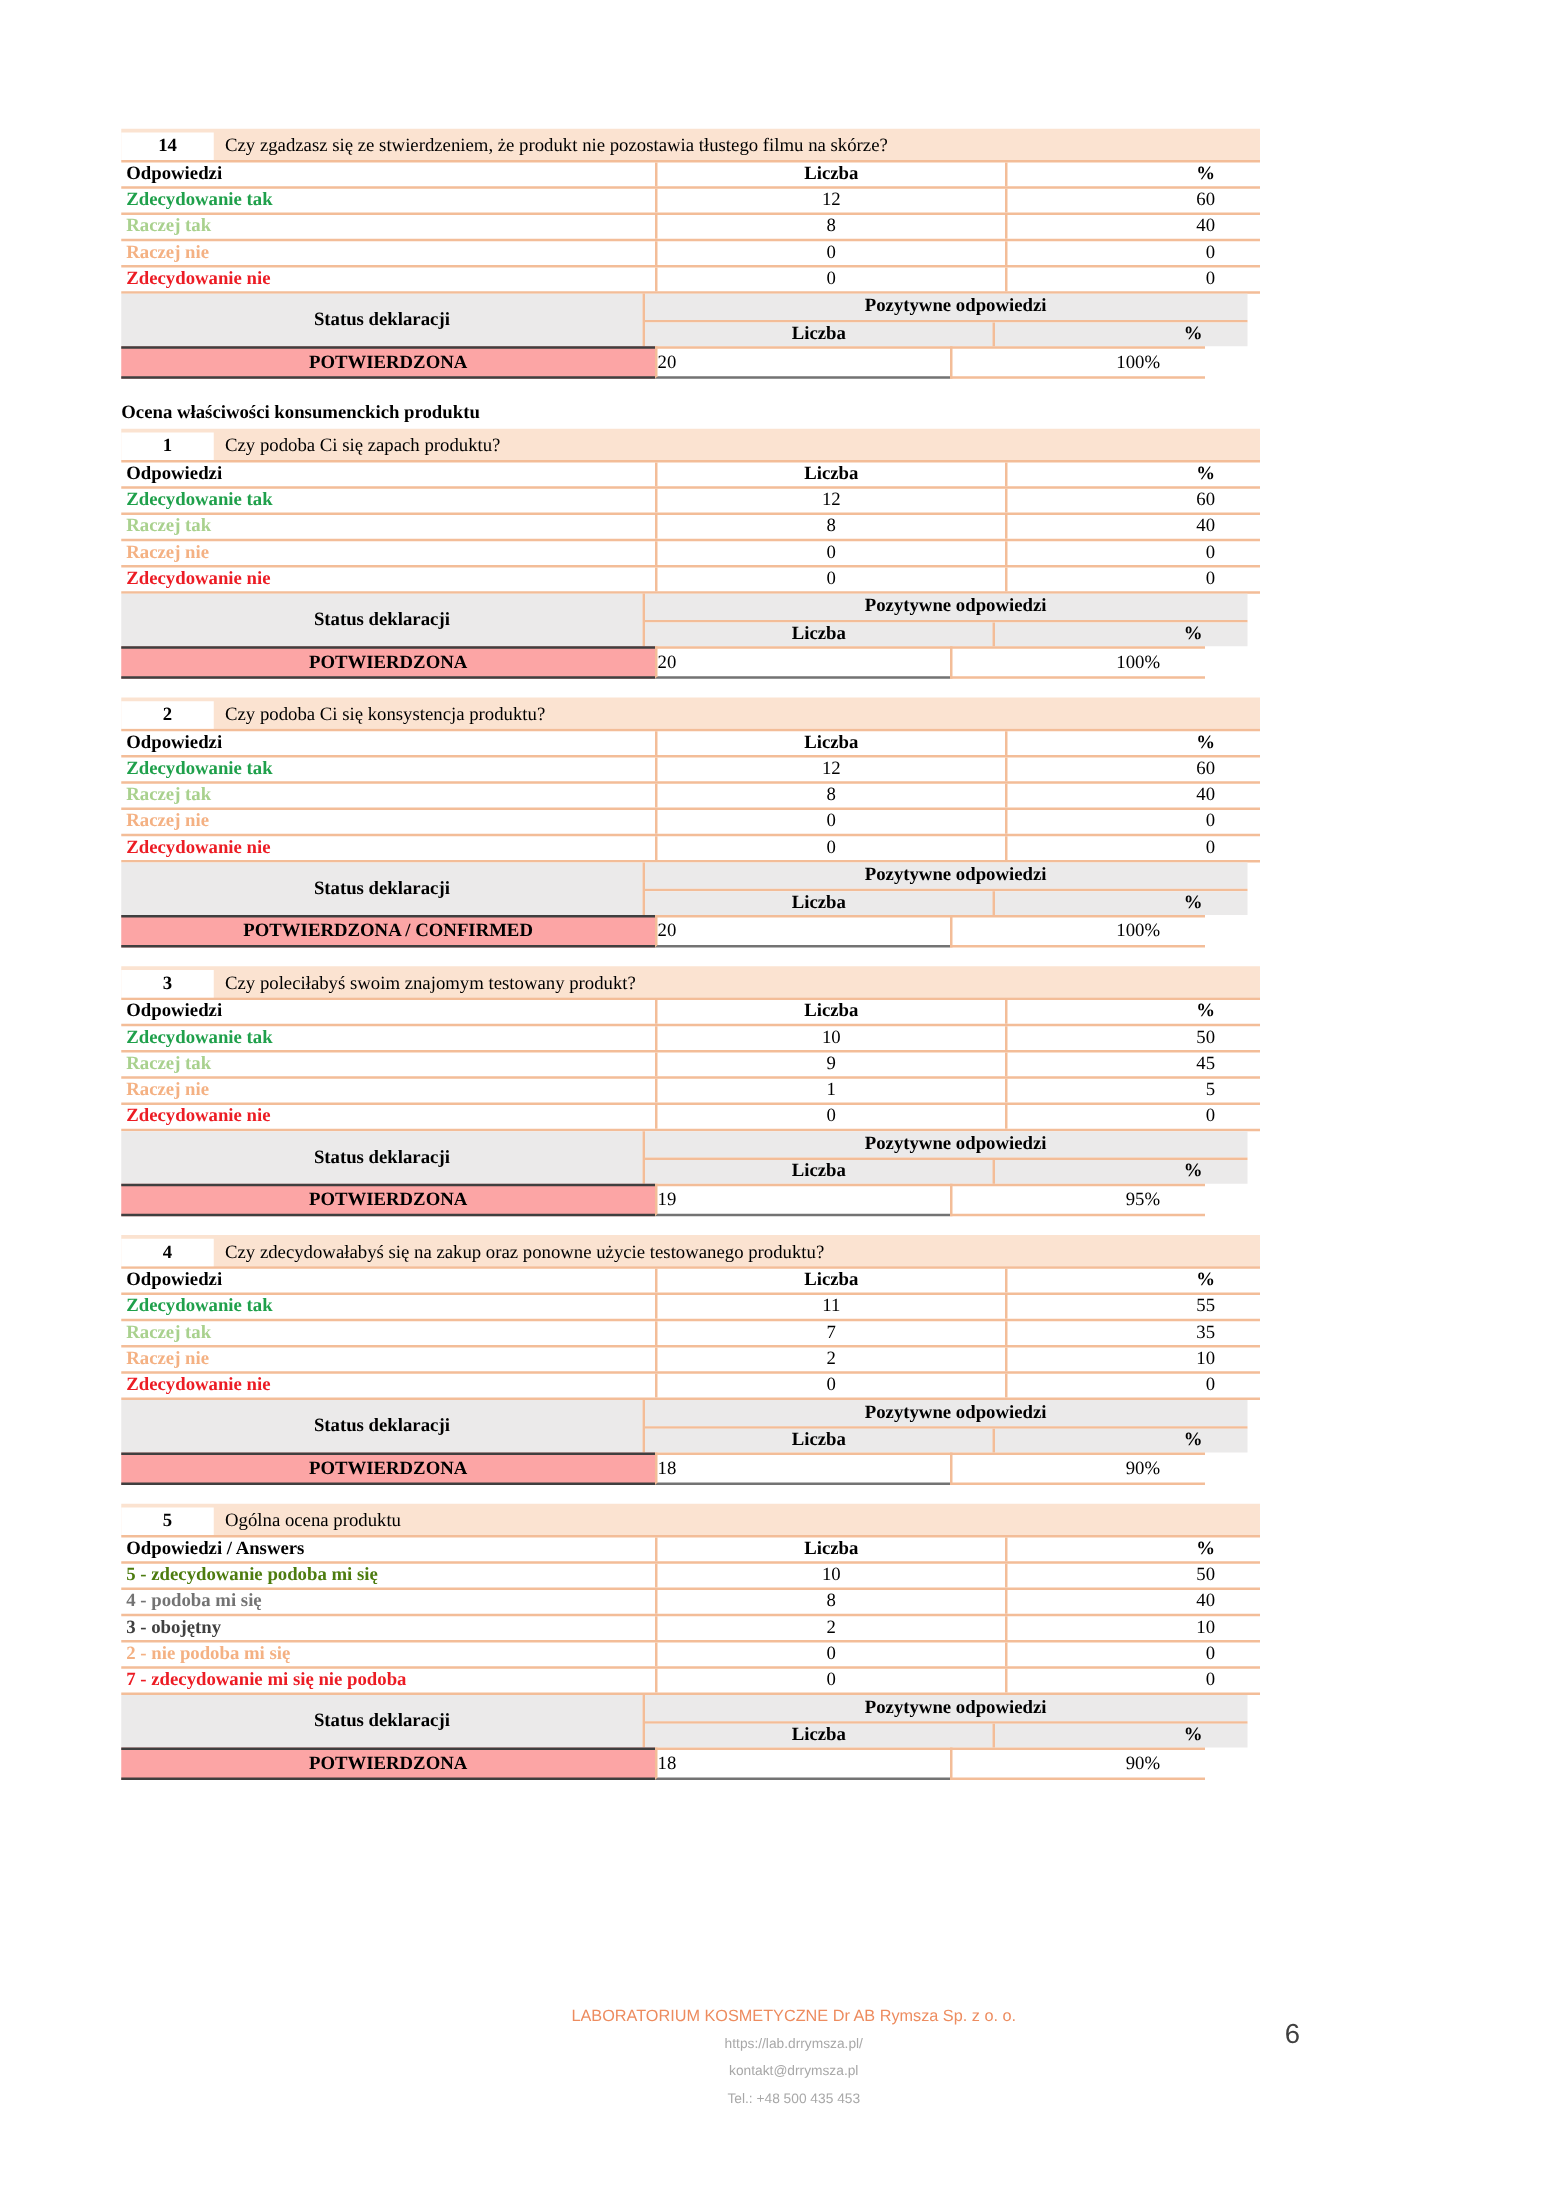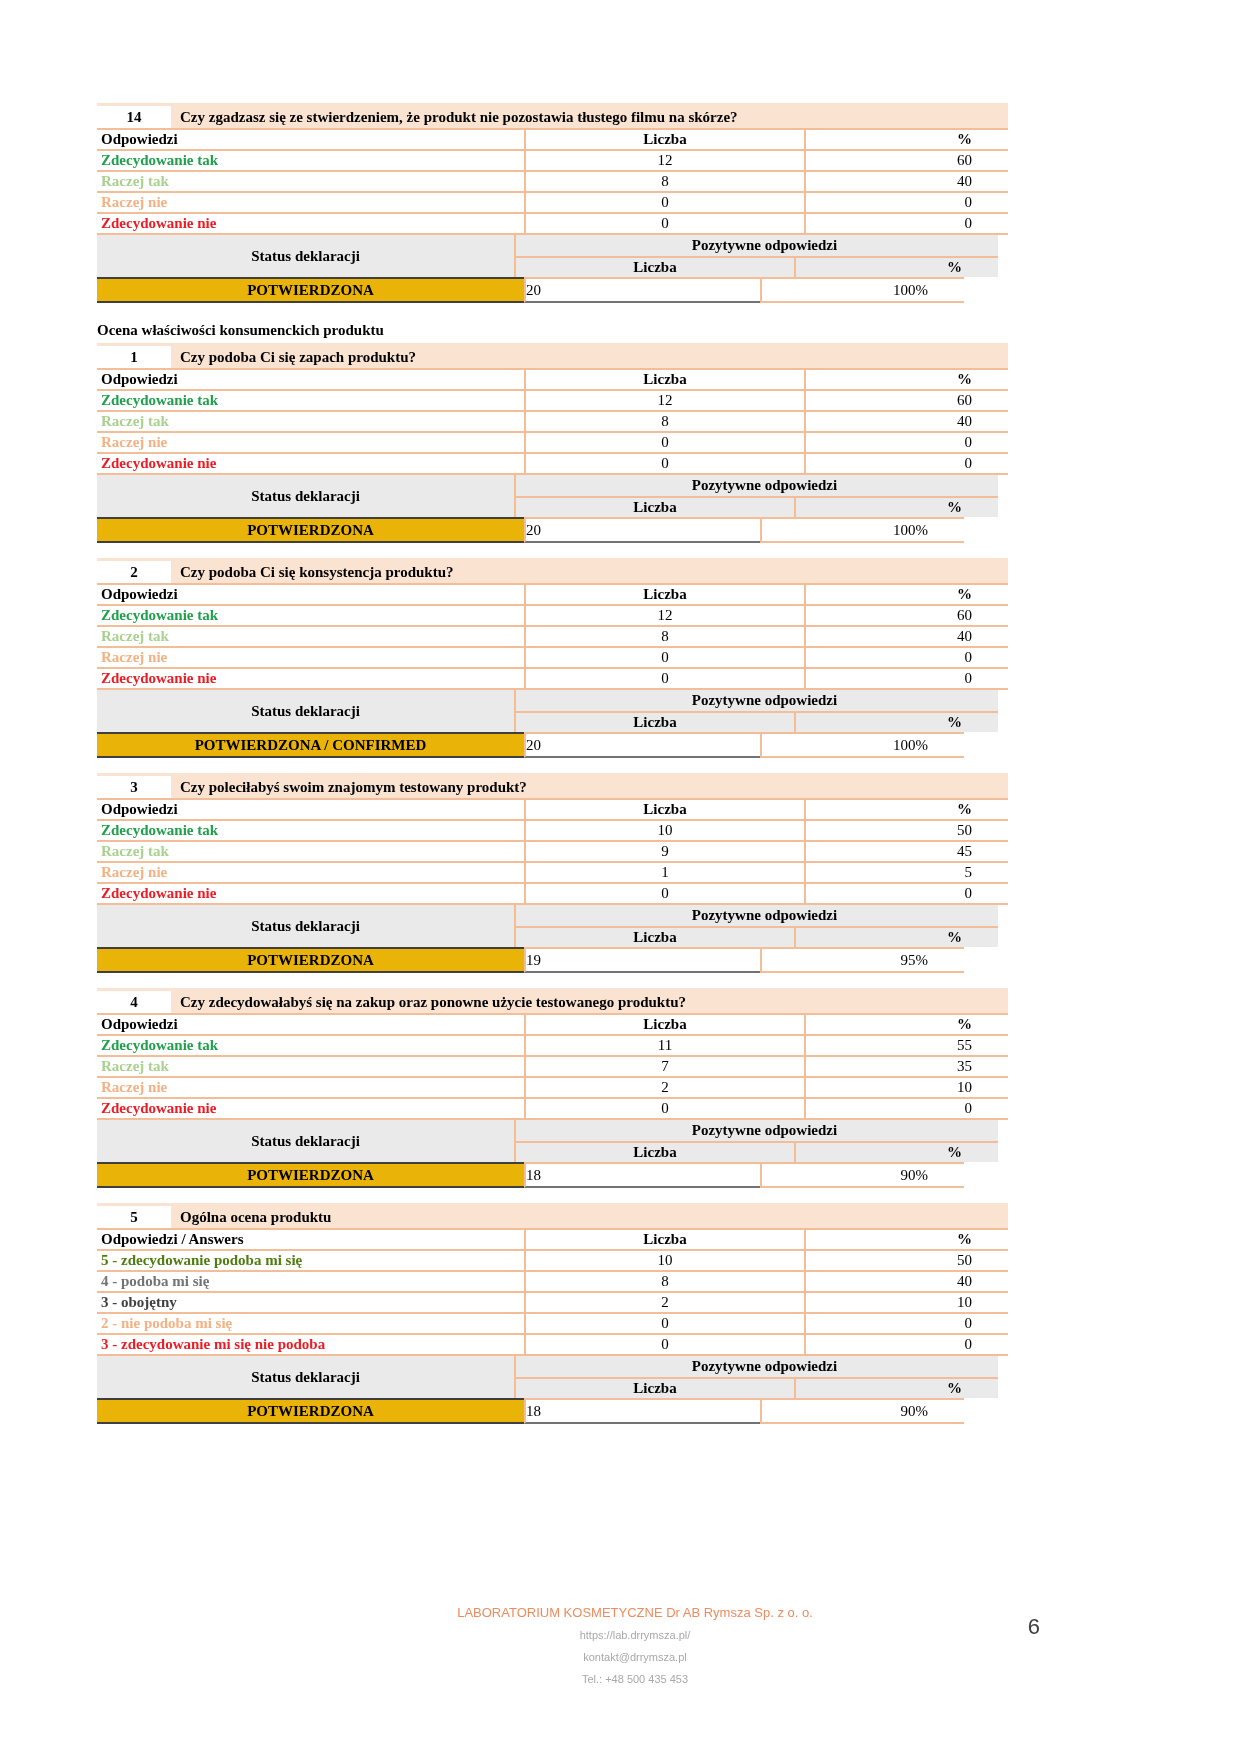--- a/index.html
+++ b/index.html
@@ -7,21 +7,21 @@
   body { font-family:"Liberation Serif","DejaVu Serif",serif; color:#000; position:relative; }
 
   .content { position:absolute; left:97px; top:103px; width:911px; }
 
   .qtable { margin-bottom:15px; }
 
   
   .qheader { display:flex; background:#FBE3D1; padding-top:3px; height:25px; }
   .qnum   { width:74px; background:#ffffff; text-align:center; font-weight:bold;
             font-size:15px; line-height:22px; }
-  .qtext  { padding-left:9px; font-weight:bold; font-size:15px; line-height:22px;
+  .qtext  { padding-left:9px; font-weight:normal; font-size:15px; line-height:22px;
             white-space:nowrap; }
 
   
   .row  { display:flex; border-top:2px solid #F3BD98; height:21px;
           font-size:15px; line-height:19px; }
   .c1   { width:427px; padding-left:4px; }
   .c2   { width:280px; border-left:2px solid #F3BD98; }
   .c3   { width:204px; border-left:2px solid #F3BD98; }
   .bold { font-weight:bold; }
   .center { text-align:center; }
@@ -34,21 +34,21 @@
   .st-right  { width:484px; border-left:2px solid #F3BD98; }
   .pos-head  { height:21px; line-height:21px; background:#EBEAEA; text-align:center;
                font-weight:bold; font-size:15px;padding-left:15px; }
   .pos-sub   { display:flex; border-top:2px solid #F3BD98; height:21px;
                line-height:19px; font-size:15px; }
   .c2g { width:278px; background:#EBEAEA; }
   .c3g { width:204px; border-left:2px solid #F3BD98; background:#EBEAEA; }
 
   
   .sv-row   { display:flex; height:26px; font-size:15px; line-height:22px; }
-  .sv-status{ width:427px; background:#eab308; border-top:2px solid #3F3F3F;
+  .sv-status{ width:427px; background:#fca5a5; border-top:2px solid #3F3F3F;
               border-bottom:2px solid #3F3F3F; text-align:center; font-weight:bold; }
   .sv-count { width:236px; border-top:2px solid #F3BD98; border-bottom:2px solid #737373;
               border-left:2px solid #F3BD98; text-align:left; }
   .sv-pct   { width:204px; border-top:2px solid #F3BD98; border-bottom:2px solid #F3BD98;
               border-left:2px solid #F3BD98; text-align:right; padding-right:36px; }
 
   .section-heading { font-size:15px; font-weight:bold; margin:19px 0 4px 0; }
 
   
   .footer { position:absolute; left:15px; top:1602px; width:1240px; text-align:center;
@@ -355,21 +355,21 @@
     <span class="c3 pct">10</span>
   </div>
 
   <div class="row">
     <span class="c1 bold" style="color: rgb(244, 177, 131);">2 - nie podoba mi się</span>
     <span class="c2 center">0</span>
     <span class="c3 pct">0</span>
   </div>
 
   <div class="row">
-    <span class="c1 bold" style="color: rgb(236, 28, 36);">3 - zdecydowanie mi się nie podoba</span>
+    <span class="c1 bold" style="color: rgb(236, 28, 36);">7 - zdecydowanie mi się nie podoba</span>
     <span class="c2 center">0</span>
     <span class="c3 pct">0</span>
   </div>
 </div>
     <div class="status-area">
       <div class="st-label">Status deklaracji</div>
       <div class="st-right">
         <div class="pos-head">Pozytywne odpowiedzi</div>
         <div class="pos-sub">
           <span class="c2g bold center">Liczba</span>

